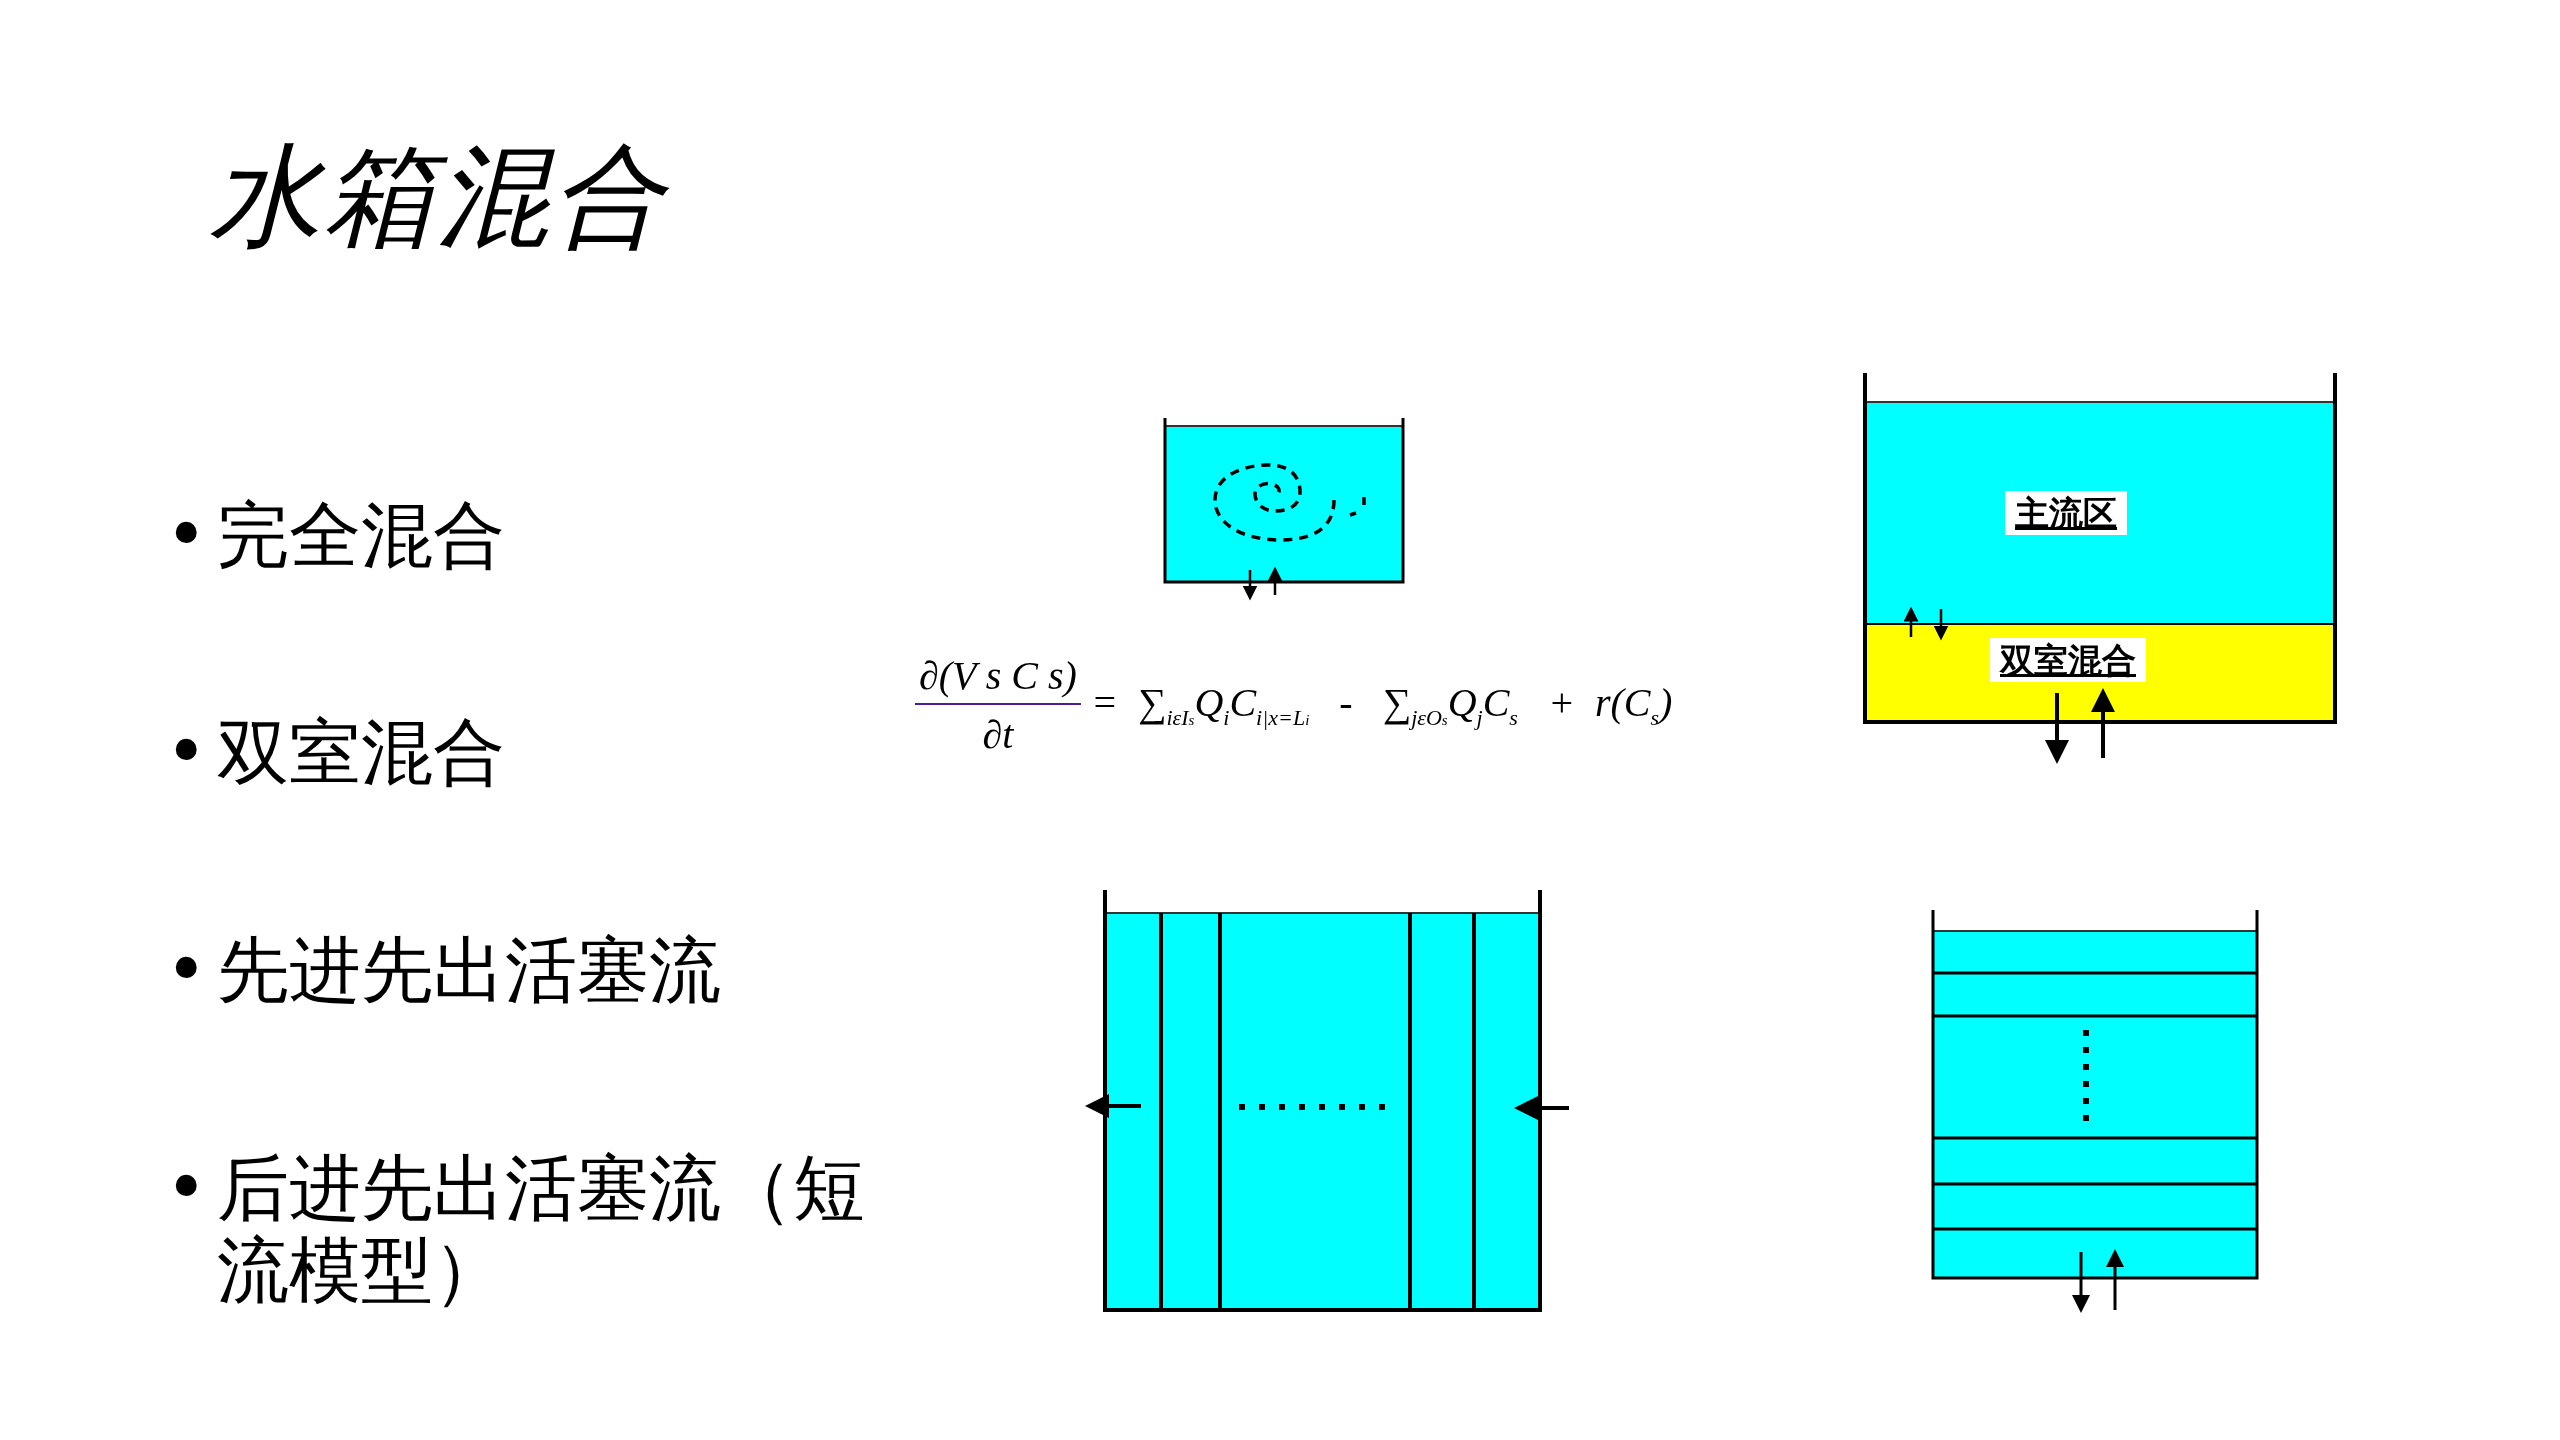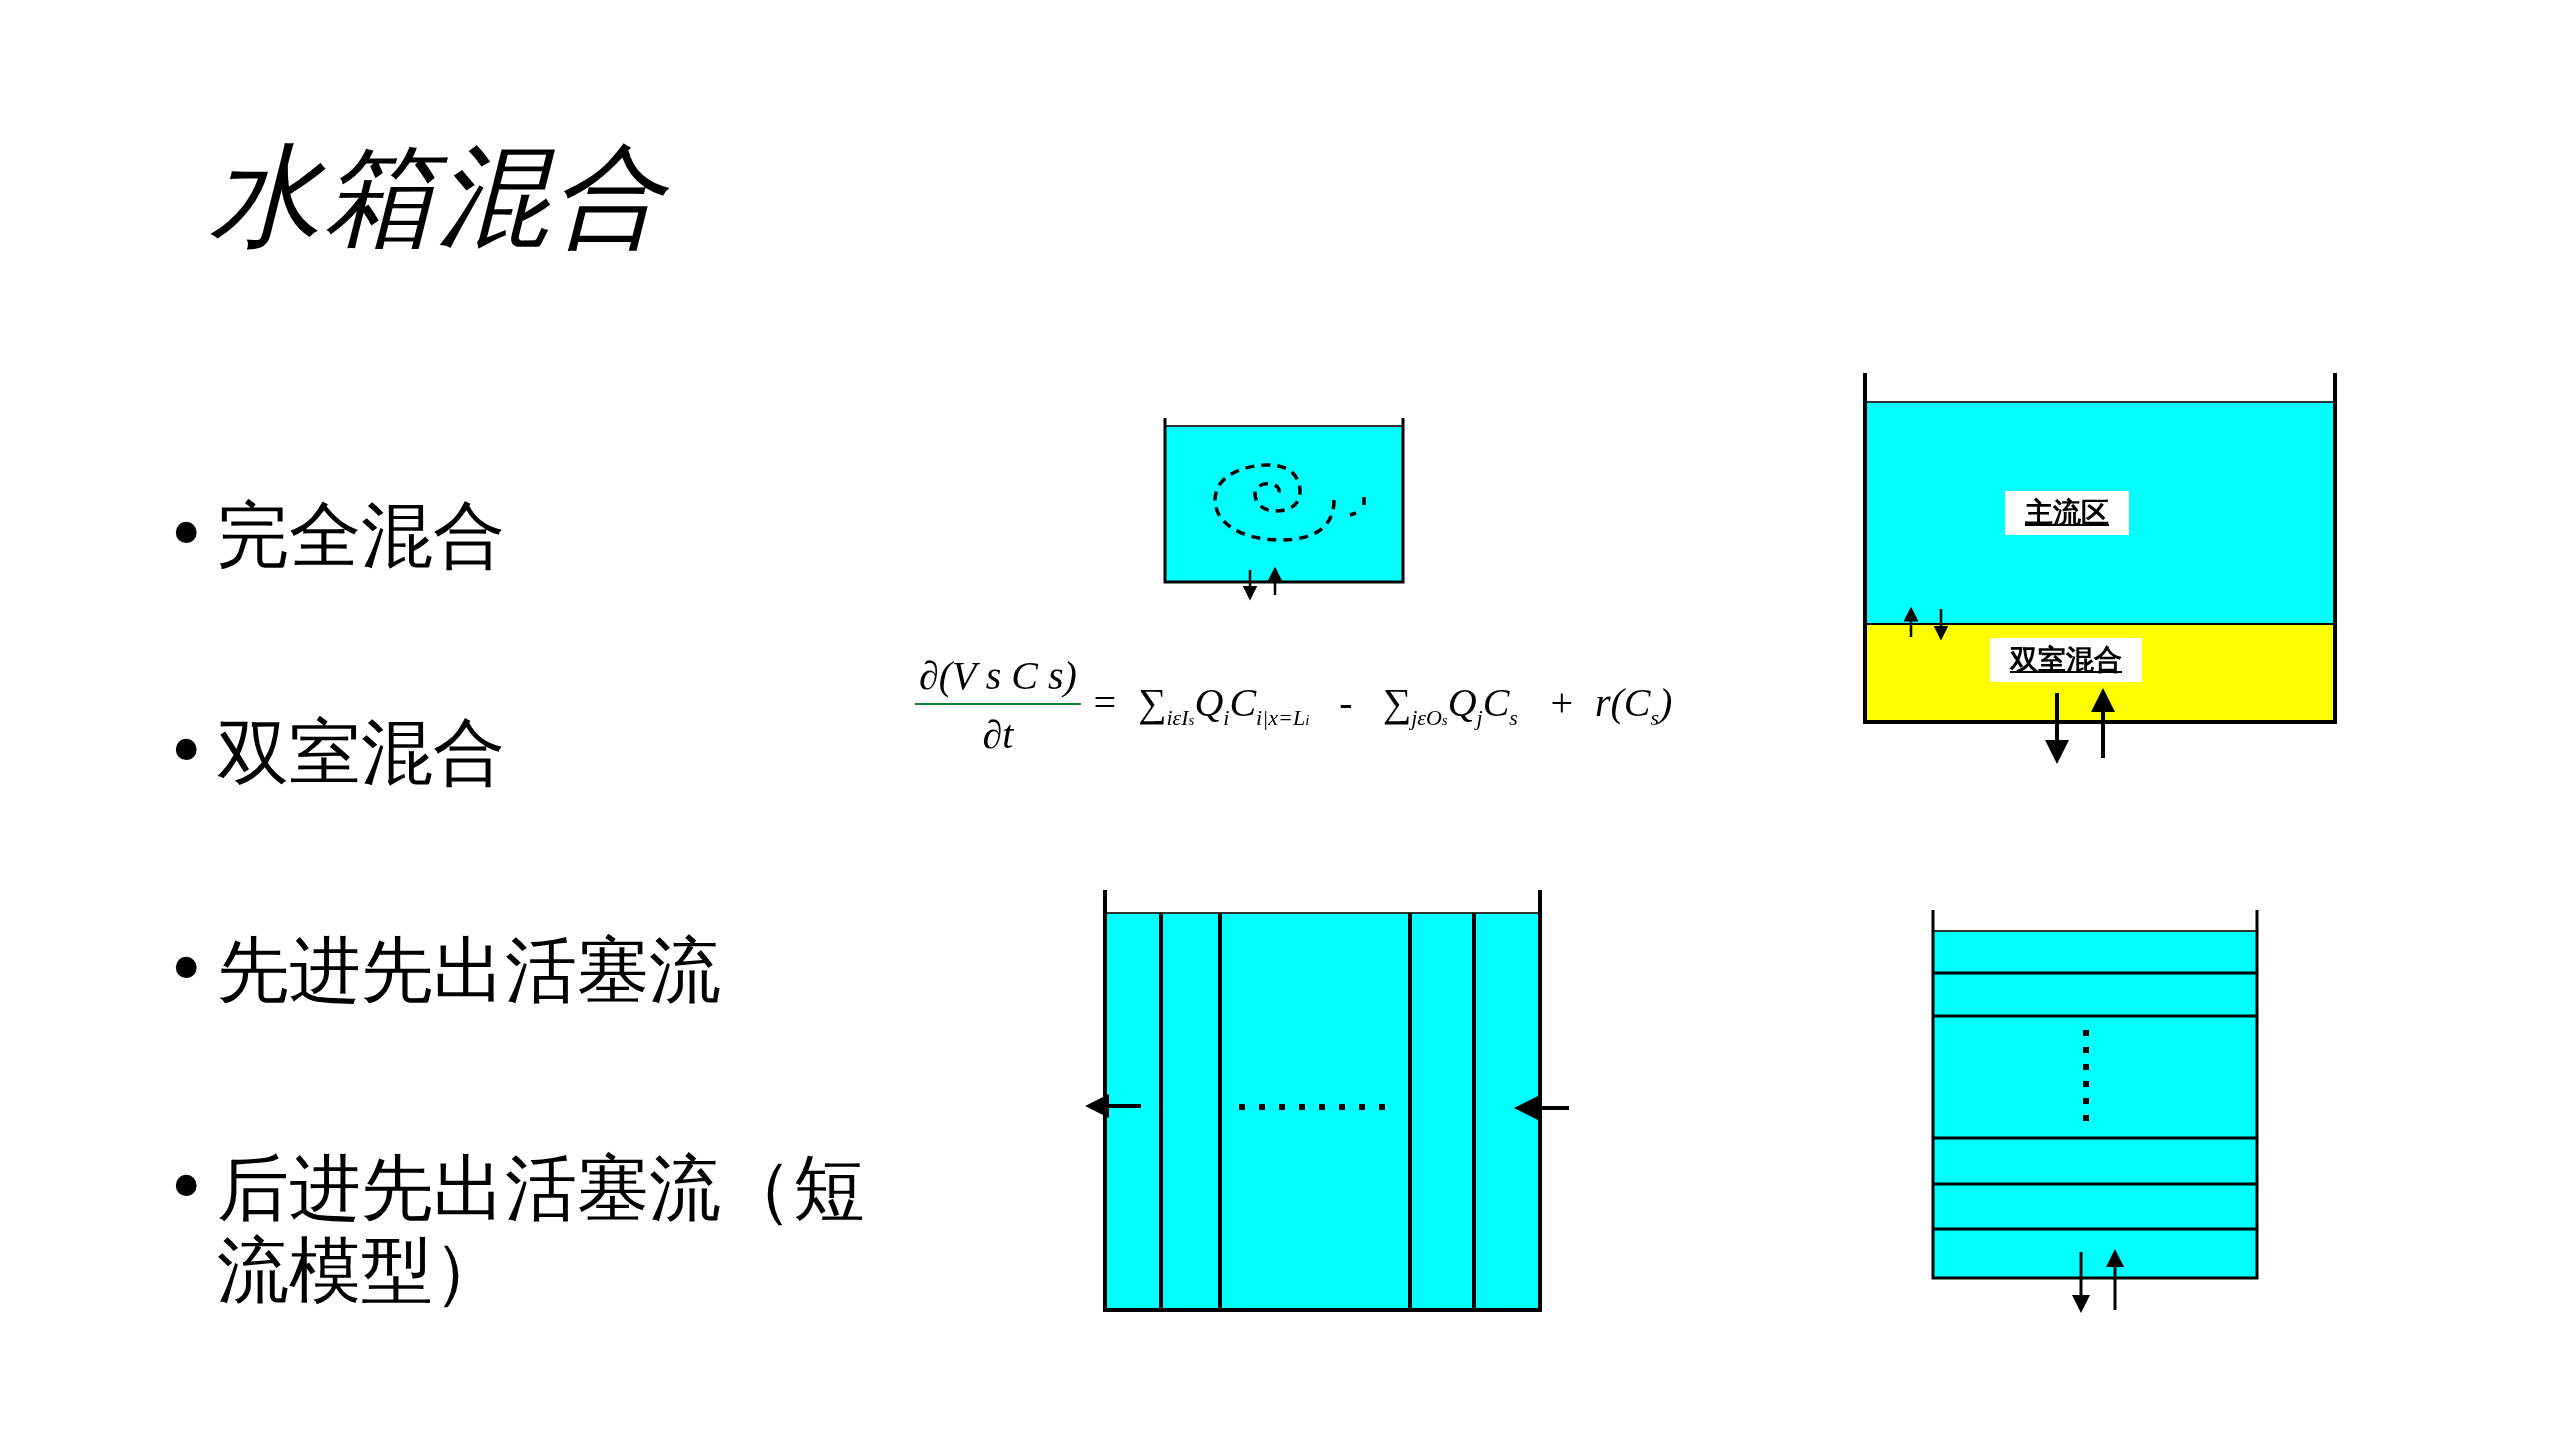--- a/index.html
+++ b/index.html
@@ -6,26 +6,26 @@
   body { width:2560px; height:1440px; background:#ffffff; position:relative; overflow:hidden;
          font-family:"DejaVu Serif","Liberation Serif",serif; color:#000; }
   .title { position:absolute; left:209px; top:140px; font-size:112px; line-height:1; letter-spacing:2px; white-space:nowrap;font-style:italic; }
   .bullet { position:absolute; left:165px; font-size:72px; line-height:82px; white-space:nowrap; }
   .bullet .dot { display:inline-block; width:50px; }
   .bullet .txt { position:absolute; left:52px; top:0; }
   .bullet .txt2 { position:absolute; left:52px; top:82px; }
   svg.diagram { position:absolute; left:0; top:0; }
   .eq { position:absolute; left:915px; top:652px; font-family:"Liberation Serif","DejaVu Serif",serif; font-style:italic; font-size:40px; white-space:nowrap; }
   .frac { display:inline-block; vertical-align:middle; text-align:center; }
-  .frac .num { display:block; border-bottom:2px solid #15803d; padding:0 4px 4px; }
+  .frac .num { display:block; border-bottom:2px solid #4c1d95; padding:0 4px 4px; }
   .frac .den { display:block; padding-top:6px; }
   .eq .rest { display:inline-block; vertical-align:middle; font-style:italic; }
   .eq sub { font-size:22px; }
   .lbl { position:absolute; background:#fff; font-family:"DejaVu Sans","Liberation Sans",sans-serif; font-weight:bold;
-         font-size:28px; line-height:40px; text-decoration:underline; padding:2px 20px; white-space:nowrap; }
+         font-size:34px; line-height:40px; text-decoration:underline; padding:2px 10px; white-space:nowrap; }
 </style>
 </head>
 <body>
 
 <div class="title">水箱混合</div>
 
 <div class="bullet" style="top:494px;">
   <span class="dot">•</span>
   <span class="txt">完全混合</span>
 </div>

